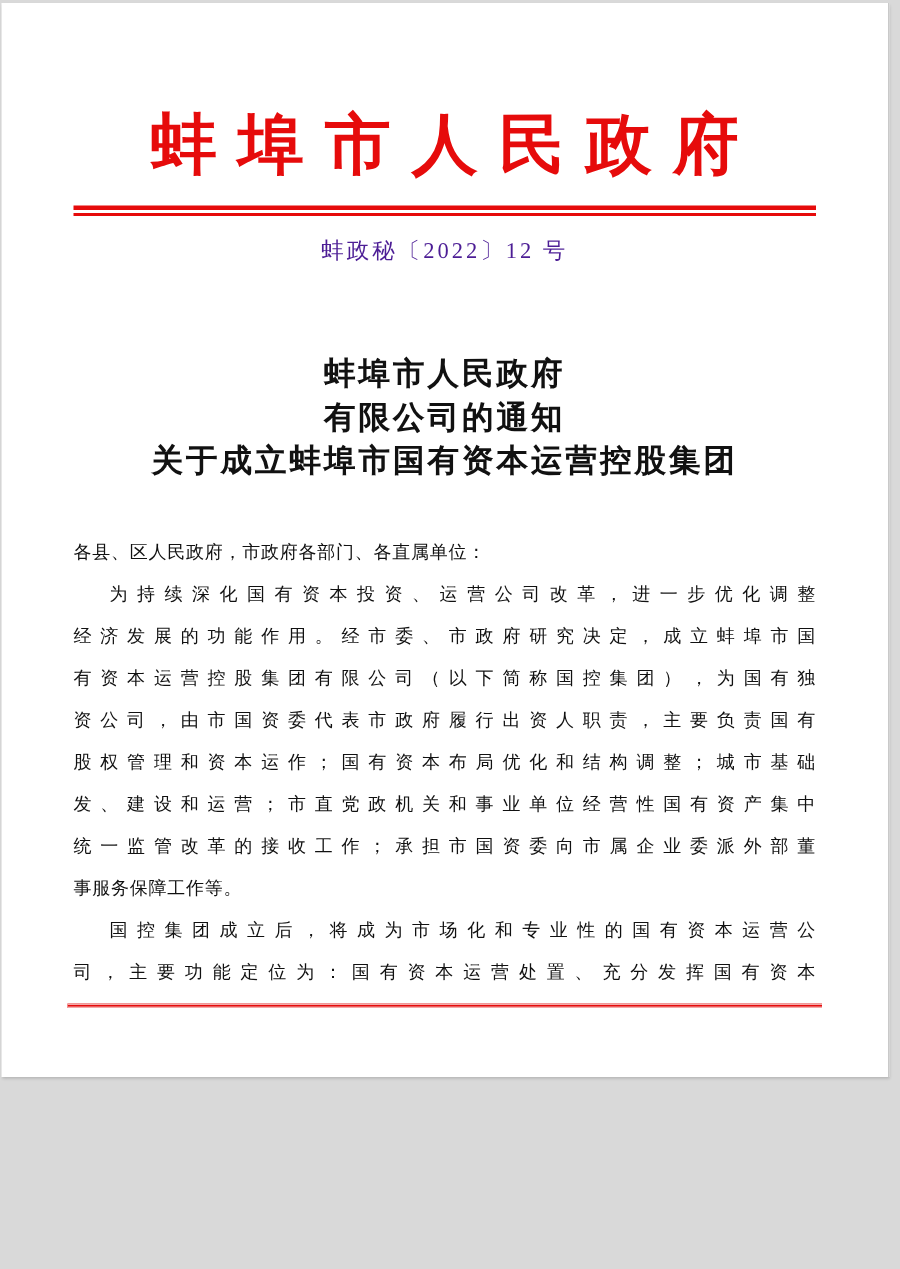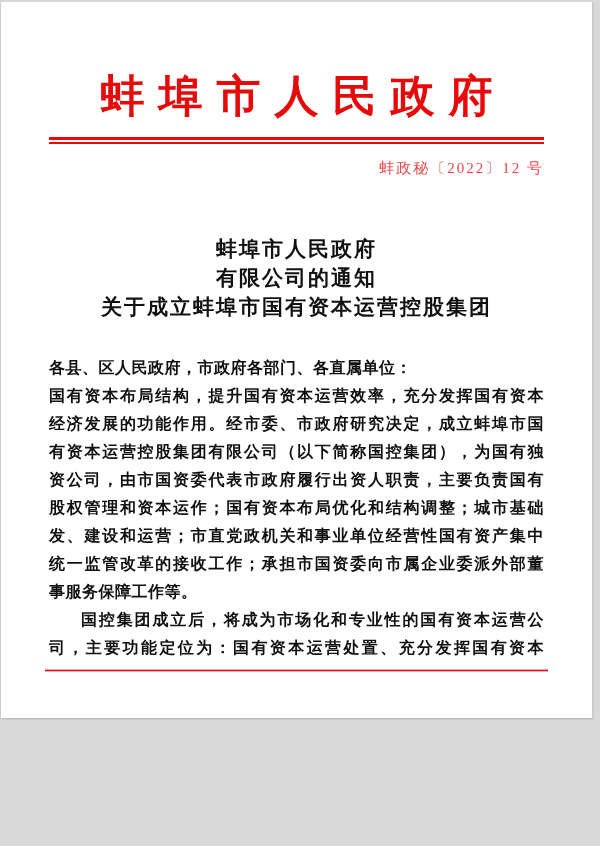--- a/index.html
+++ b/index.html
@@ -40,44 +40,43 @@
     height: 3px;
     background: #e60b0b;
   }
   .rule-thin {
     margin-top: 2px;
     height: 2px;
     background: #e60b0b;
   }
   .doc-number {
     margin-top: 15px;
-    text-align: right;
+    text-align: center;
     font-size: 15px;
     line-height: 19px;
-    color: #ef4444;
+    color: #4c1d95;
     letter-spacing: 2px;
   }
   
   .notice-title {
     margin-top: 57px;
     text-align: center;
     font-weight: bold;
     color: #111111;
     font-size: 21px;
     letter-spacing: 2px;
   }
   .notice-title .t-line { line-height: 29px; }
   
   .body-text {
     margin-top: 32px;
-    font-size: 16px;
+    font-size: 12px;
     line-height: 28px;
     color: #111111;
     letter-spacing: 0.5px;
-    font-weight: bold;
   }
   .b-line { min-height: 28px; }
   .b-line.just {
     text-align: justify;
     text-align-last: justify;
   }
   .b-line.indent { text-indent: 2em; }
   
   .rule-bottom {
     margin: 7px -4px 0 -4px;
@@ -101,21 +100,21 @@
     <div class="doc-number">蚌政秘〔2022〕12 号</div>
 
     <div class="notice-title">
       <div class="t-line">蚌埠市人民政府</div>
       <div class="t-line">有限公司的通知</div>
       <div class="t-line">关于成立蚌埠市国有资本运营控股集团</div>
     </div>
 
     <div class="body-text">
       <div class="b-line">各县、区人民政府，市政府各部门、各直属单位：</div>
-      <div class="b-line just">国有资本布局结构，提升国有资本运营效率，充分发挥国有资本</div>
+      <div class="b-line indent just">为持续深化国有资本投资、运营公司改革，进一步优化调整</div>
       <div class="b-line just">经济发展的功能作用。经市委、市政府研究决定，成立蚌埠市国</div>
       <div class="b-line just">有资本运营控股集团有限公司（以下简称国控集团），为国有独</div>
       <div class="b-line just">资公司，由市国资委代表市政府履行出资人职责，主要负责国有</div>
       <div class="b-line just">股权管理和资本运作；国有资本布局优化和结构调整；城市基础</div>
       <div class="b-line just">发、建设和运营；市直党政机关和事业单位经营性国有资产集中</div>
       <div class="b-line just">统一监管改革的接收工作；承担市国资委向市属企业委派外部董</div>
       <div class="b-line">事服务保障工作等。</div>
       <div class="b-line indent just">国控集团成立后，将成为市场化和专业性的国有资本运营公</div>
       <div class="b-line just">司，主要功能定位为：国有资本运营处置、充分发挥国有资本</div>
     </div>

